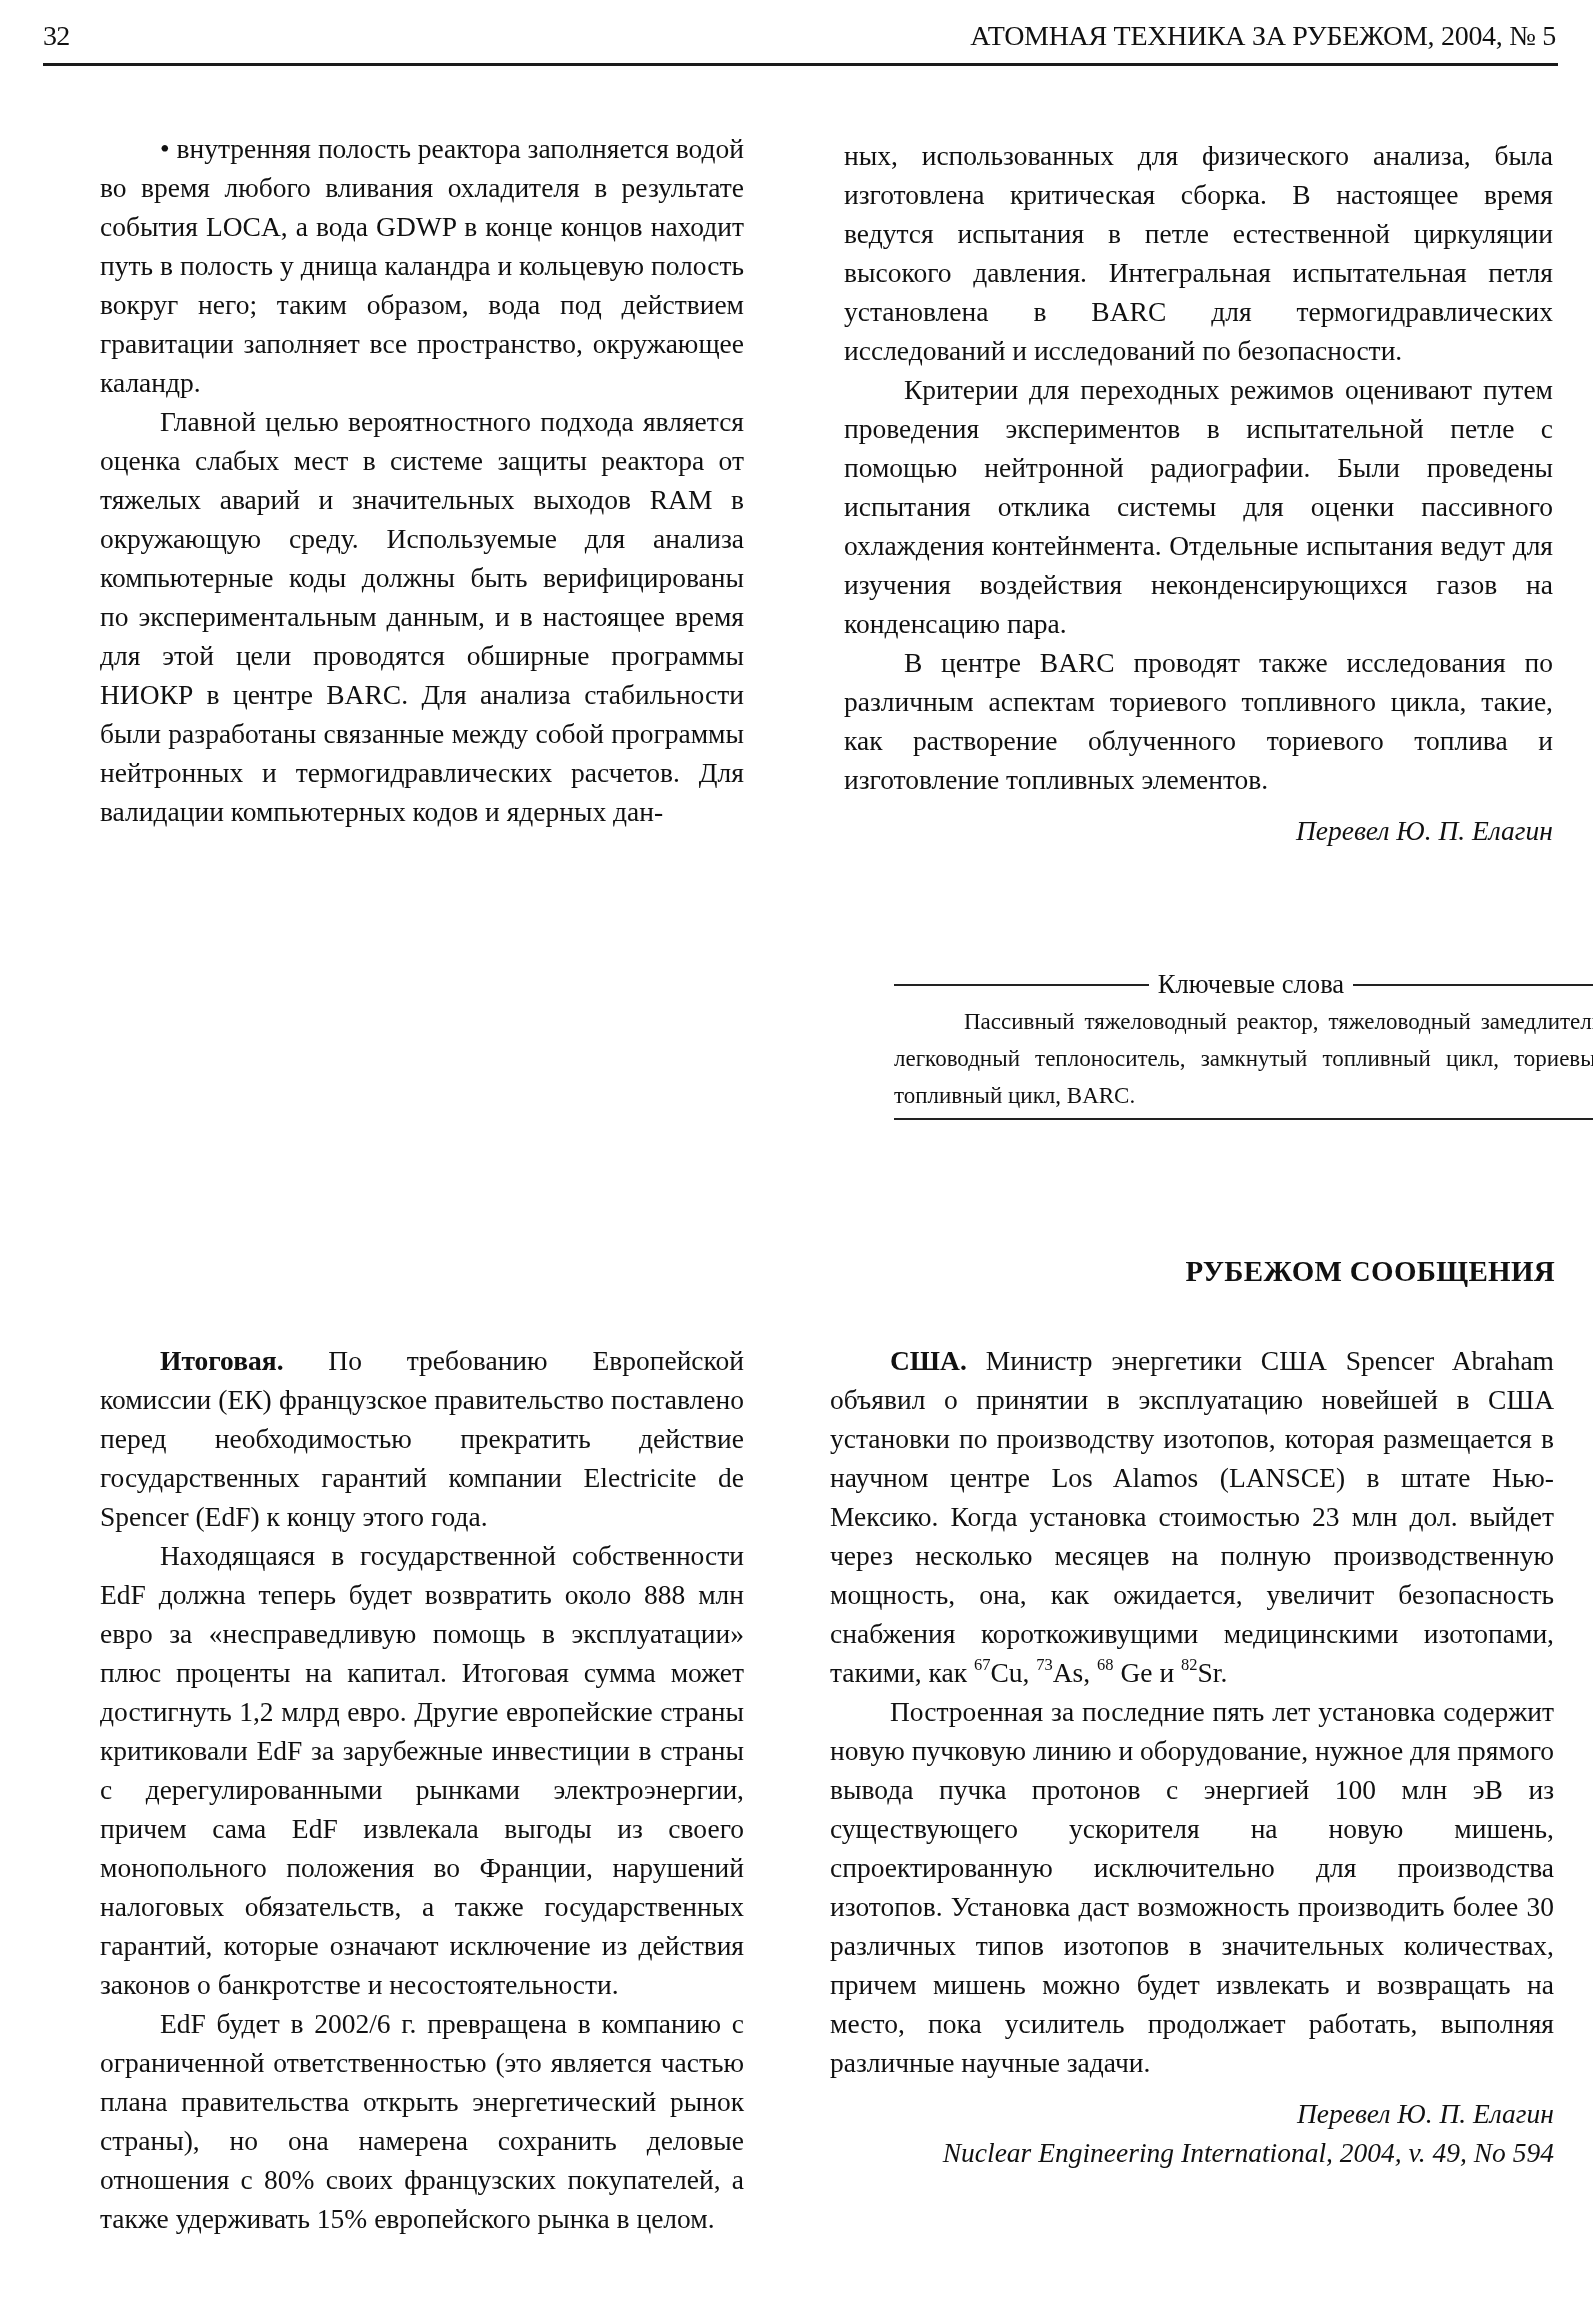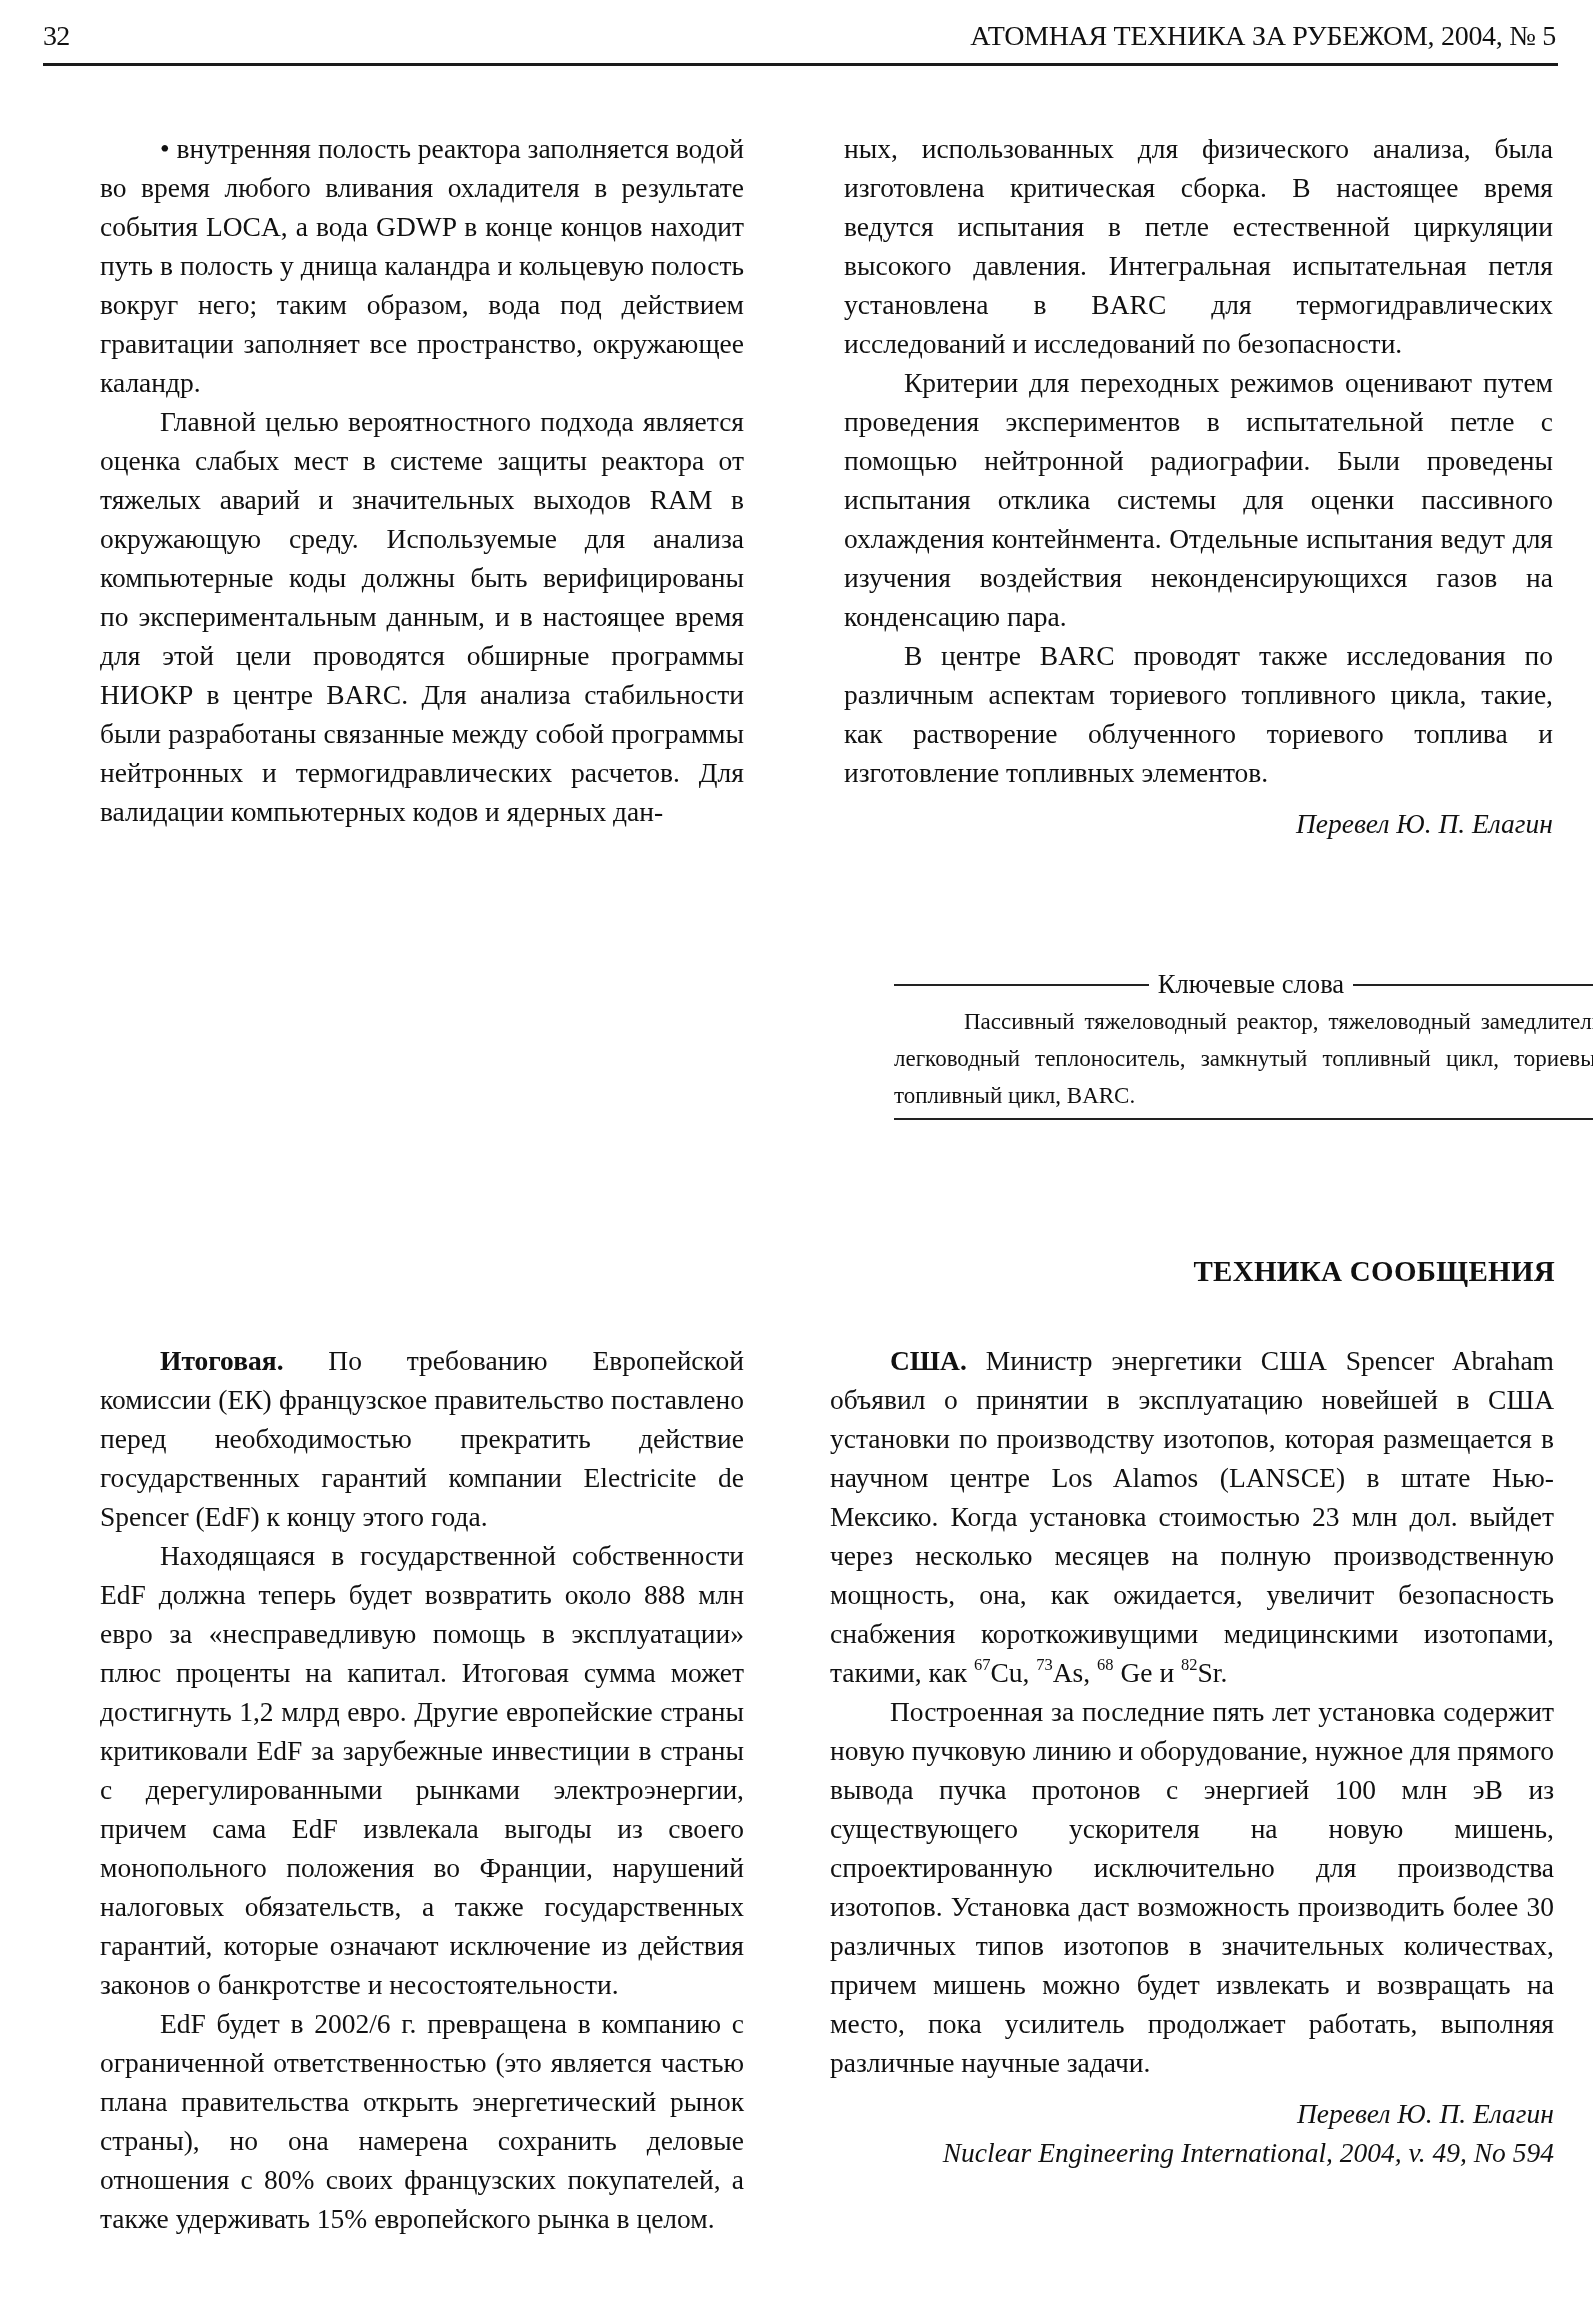--- a/index.html
+++ b/index.html
@@ -7,21 +7,21 @@
          font-family: "Liberation Serif", "DejaVu Serif", serif; color: #111; }
   .header { position: absolute; left: 43px; top: 20px; width: 1513px; height: 40px; }
   .page-num { position: absolute; left: 0; top: 0; font-size: 28px; letter-spacing: -0.7px; }
   .running-title { position: absolute; right: 0; top: 0; font-size: 28px; letter-spacing: -0.3px; white-space: nowrap; }
   .header-rule { position: absolute; left: 43px; top: 63px; width: 1515px; height: 2.7px; background: #1a1a1a; }
 
   .col { position: absolute; font-size: 27.5px; line-height: 39px; text-align: justify; }
   .col p { margin: 0; text-indent: 60px; }
   .col p.noindent { text-indent: 0; }
   .col-left-top { left: 100px; top: 129px; width: 644px; }
-  .col-right-top { left: 844px; top: 129px; width: 709px; }
+  .col-right-top { left: 844px; top: 136px; width: 709px; }
 
   .translator { text-align: right; font-style: italic; text-indent: 0 !important; }
   .translator-top { margin-top: 12px !important; font-family: Liberation Serif, serif; }
 
   .keywords { position: absolute; left: 846px; top: 966px; width: 714px; margin-left: 48px; }
   .kw-title-row { display: flex; align-items: center; font-size: 26.6px; height: 37px; }
   .kw-line { flex: 1; height: 2px; background: #222; }
   .kw-title { padding: 0 9.3px; }
   .kw-text { font-size: 23px; line-height: 37px; text-align: justify; text-indent: 70px; margin: 0; }
   .kw-bottom-rule { height: 2px; background: #222; margin-top: 4px; }
@@ -59,21 +59,21 @@
 <div class="keywords">
   <div class="kw-title-row">
     <div class="kw-line"></div>
     <span class="kw-title">Ключевые слова</span>
     <div class="kw-line"></div>
   </div>
   <p class="kw-text">Пассивный тяжеловодный реактор, тяжеловодный замедлитель, легководный теплоноситель, замкнутый топливный цикл, ториевый топливный цикл, BARC.</p>
   <div class="kw-bottom-rule"></div>
 </div>
 
-<div class="section-title">ТЕХНИКА СООБЩЕНИЯ</div>
+<div class="section-title">РУБЕЖОМ СООБЩЕНИЯ</div>
 
 <div class="col col-left-bot">
   <p><span class="lead-bold">Итоговая.</span><span> По требованию Европейской комиссии (ЕК) французское правительство поставлено перед необходимостью прекратить действие государственных гарантий компании Electricite de Spencer (EdF) к концу этого года.</span></p>
   <p>Находящаяся в государственной собственности EdF должна теперь будет возвратить около 888 млн евро за «несправедливую помощь в эксплуатации» плюс проценты на капитал. Итоговая сумма может достигнуть 1,2 млрд евро. Другие европейские страны критиковали EdF за зарубежные инвестиции в страны с дерегулированными рынками электроэнергии, причем сама EdF извлекала выгоды из своего монопольного положения во Франции, нарушений налоговых обязательств, а также государственных гарантий, которые означают исключение из действия законов о банкротстве и несостоятельности.</p>
   <p>EdF будет в 2002/6 г. превращена в компанию с ограниченной ответственностью (это является частью плана правительства открыть энергетический рынок страны), но она намерена сохранить деловые отношения с 80% своих французских покупателей, а также удерживать 15% европейского рынка в целом.</p>
 </div>
 
 <div class="col col-right-bot">
   <p><span class="lead-bold">США.</span><span> Министр энергетики США Spencer Abraham объявил о принятии в эксплуатацию новейшей в США установки по производству изотопов, которая размещается в научном центре Los Alamos (LANSCE) в штате Нью-Мексико. Когда установка стоимостью 23 млн дол. выйдет через несколько месяцев на полную производственную мощность, она, как ожидается, увеличит безопасность снабжения короткоживущими медицинскими изотопами, такими, как </span><sup>67</sup><span>Cu</span><span>, </span><sup>73</sup><span>As</span><span>, </span><sup>68</sup><span> Ge</span><span> и </span><sup>82</sup><span>Sr</span><span>.</span></p>
   <p>Построенная за последние пять лет установка содержит новую пучковую линию и оборудование, нужное для прямого вывода пучка протонов с энергией 100 млн эВ из существующего ускорителя на новую мишень, спроектированную исключительно для производства изотопов. Установка даст возможность производить более 30 различных типов изотопов в значительных количествах, причем мишень можно будет извлекать и возвращать на место, пока усилитель продолжает работать, выполняя различные научные задачи.</p>

